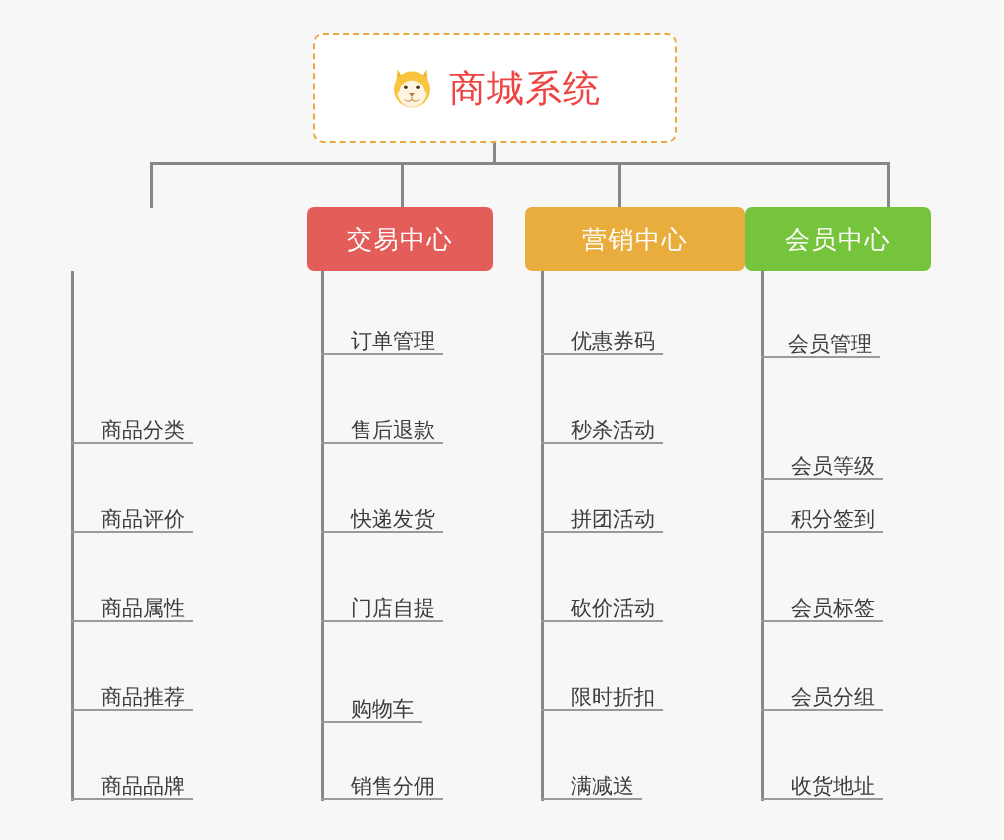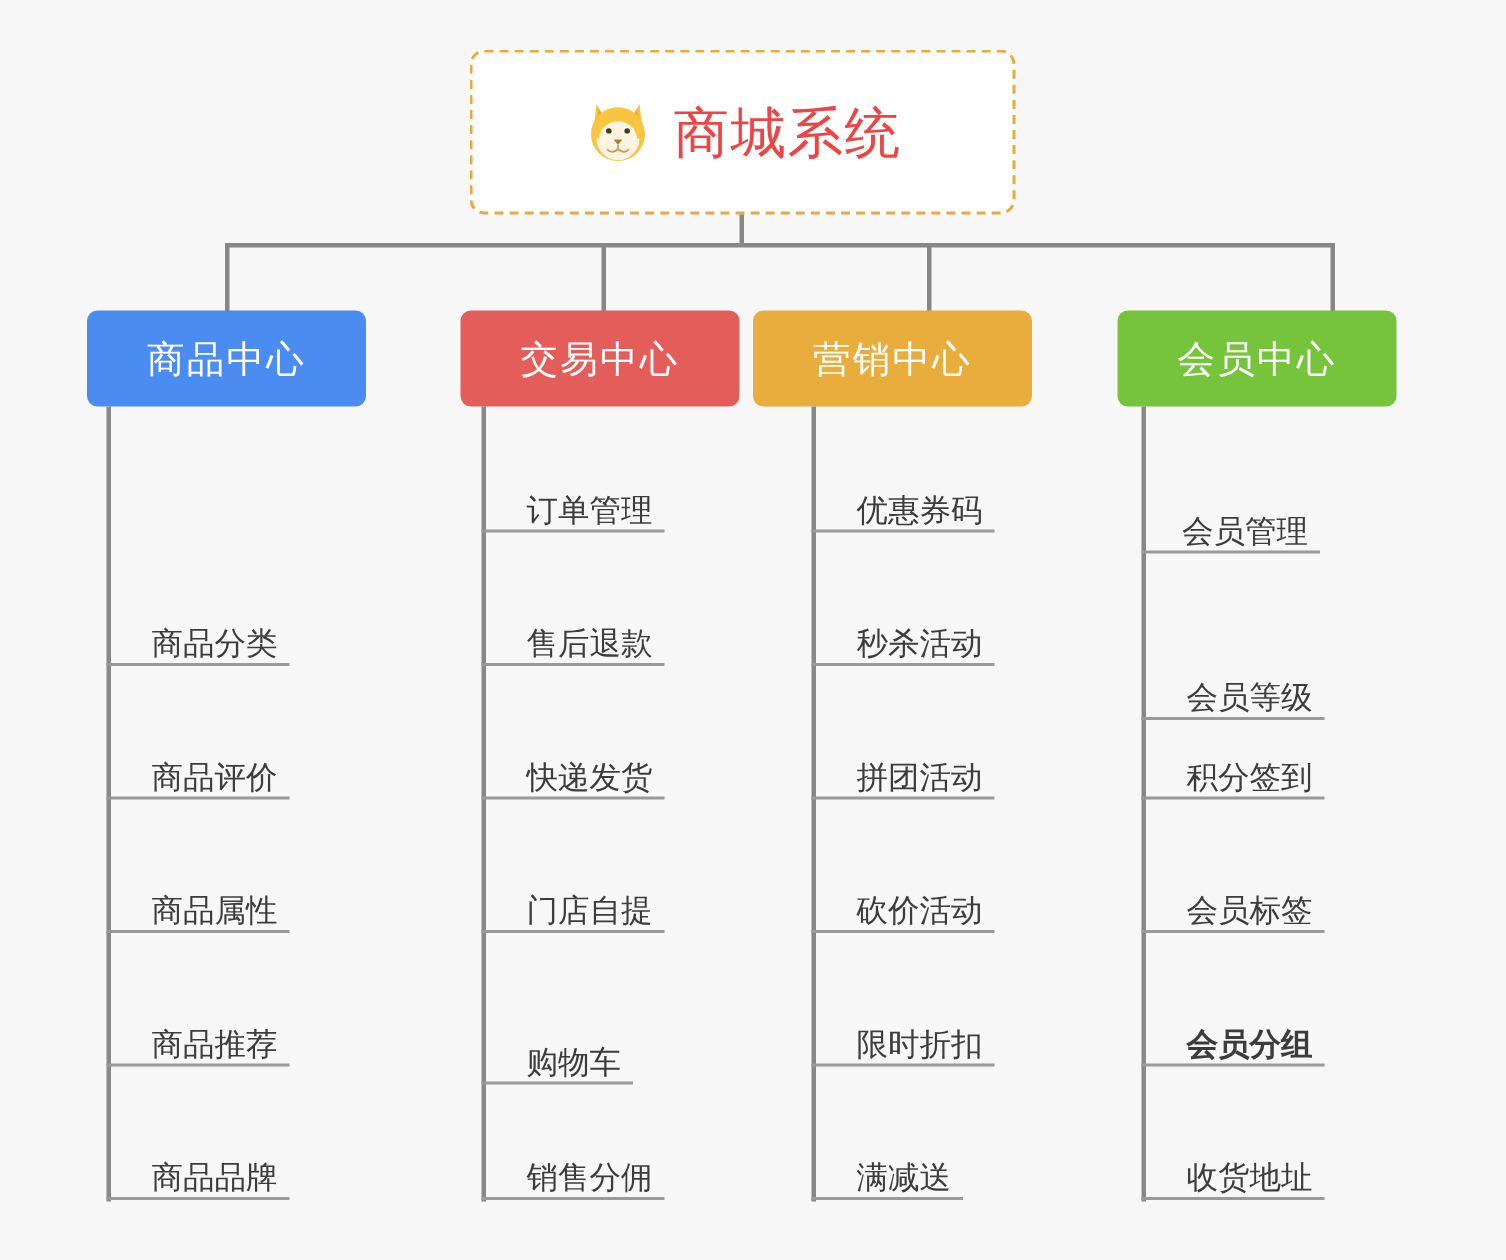--- a/index.html
+++ b/index.html
@@ -124,27 +124,24 @@
 
   <div class="conn conn-v" style="left:493px; top:143px; height:21px;"></div>
 
   <div class="conn conn-h" style="left:150px; top:162px; width:740px;"></div>
 
   <div class="conn conn-v" style="left:150px; top:162px; height:46px;"></div>
   <div class="conn conn-v" style="left:401px; top:162px; height:46px;"></div>
   <div class="conn conn-v" style="left:618px; top:162px; height:46px;"></div>
   <div class="conn conn-v" style="left:887px; top:162px; height:46px;"></div>
 
-  <div class="cat-header" style="left: 58px; top: 207px; width: 186px; background: rgb(74, 140, 240);">
-    <span>商品中心</span>
-  </div>
   <div class="cat-header" style="left: 307px; top: 207px; width: 186px; background: rgb(227, 94, 90);">
     <span>交易中心</span>
   </div>
-  <div class="cat-header" style="left: 502px; top: 207px; width: 186px; background: rgb(233, 173, 62);">
+  <div class="cat-header" style="left: 525px; top: 207px; width: 220px; background: rgb(233, 173, 62);">
     <span>营销中心</span>
   </div>
   <div class="cat-header" style="left: 745px; top: 207px; width: 186px; background: rgb(118, 196, 60);">
     <span>会员中心</span>
   </div>
 
   <div class="spine" style="left:71px; top:271px; height:530px;"></div>
   <div class="spine" style="left:321px; top:271px; height:530px;"></div>
   <div class="spine" style="left:541px; top:271px; height:530px;"></div>
   <div class="spine" style="left:761px; top:271px; height:530px;"></div>
@@ -196,32 +193,32 @@
   <div class="leaf" style="left:541px; top:600px;">
     <span class="leaf-label">砍价活动</span>
   </div>
   <div class="leaf" style="left:541px; top:689px;">
     <span class="leaf-label">限时折扣</span>
   </div>
   <div class="leaf" style="left:541px; top:778px;">
     <span class="leaf-label">满减送</span>
   </div>
 
-  <div class="leaf" style="left:761px; top:347px;padding-left:27px;">
+  <div class="leaf" style="left:761px; top:336px;padding-left:27px;">
     <span class="leaf-label">会员管理</span>
   </div>
   <div class="leaf" style="left:761px; top:422px;margin-top:36px;">
     <span class="leaf-label">会员等级</span>
   </div>
   <div class="leaf" style="left:761px; top:511px;">
     <span class="leaf-label">积分签到</span>
   </div>
   <div class="leaf" style="left:761px; top:600px;">
     <span class="leaf-label">会员标签</span>
   </div>
-  <div class="leaf" style="left:761px; top:689px;font-weight:bold;">
+  <div class="leaf" style="left:761px; top:689px;">
     <span class="leaf-label">会员分组</span>
   </div>
   <div class="leaf" style="left:761px; top:778px;">
     <span class="leaf-label">收货地址</span>
   </div>
 
 </div>
 
 </body></html>

